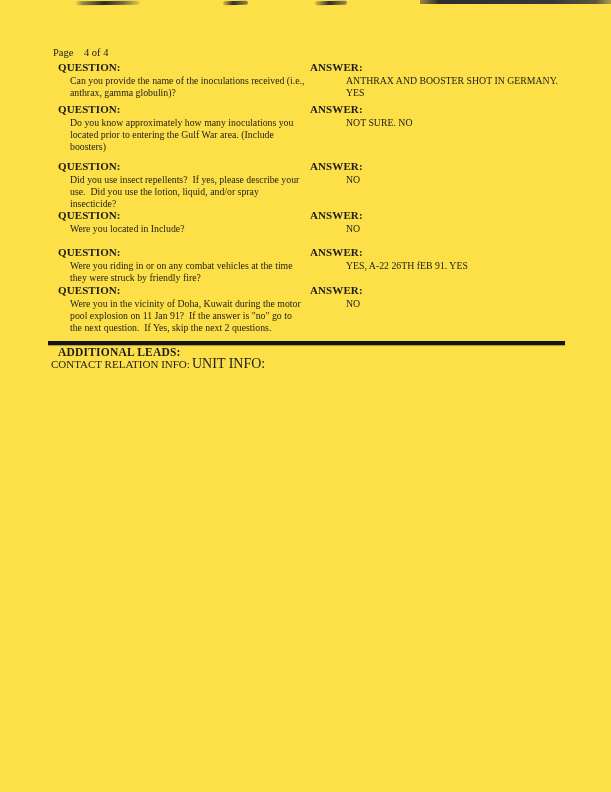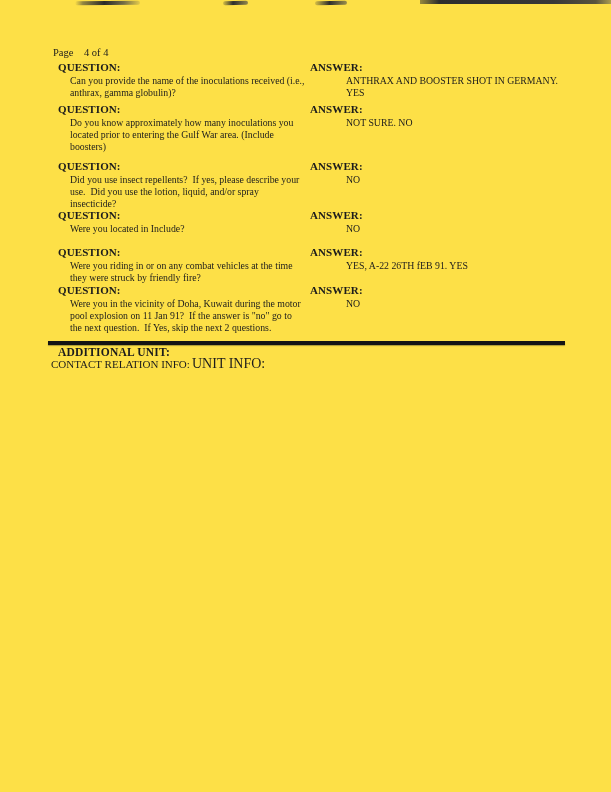--- a/index.html
+++ b/index.html
@@ -143,17 +143,17 @@
     <span class="qa-label q-label">QUESTION:</span>
     <span class="qa-label a-label">ANSWER:</span>
     <div class="qa-text q-text">Were you in the vicinity of Doha, Kuwait during the motor
 pool explosion on 11 Jan 91?  If the answer is "no" go to
 the next question.  If Yes, skip the next 2 questions.</div>
     <div class="qa-text a-text">NO</div>
   </section>
 
   <div class="divider"></div>
 
-  <div class="additional-leads">ADDITIONAL UNIT:</div>
+  <div class="additional-leads">ADDITIONAL LEADS:</div>
   <div class="contact-label">CONTACT RELATION INFO:</div>
   <div class="unit-label">UNIT INFO:</div>
 
 </div>
 
 </body></html>

